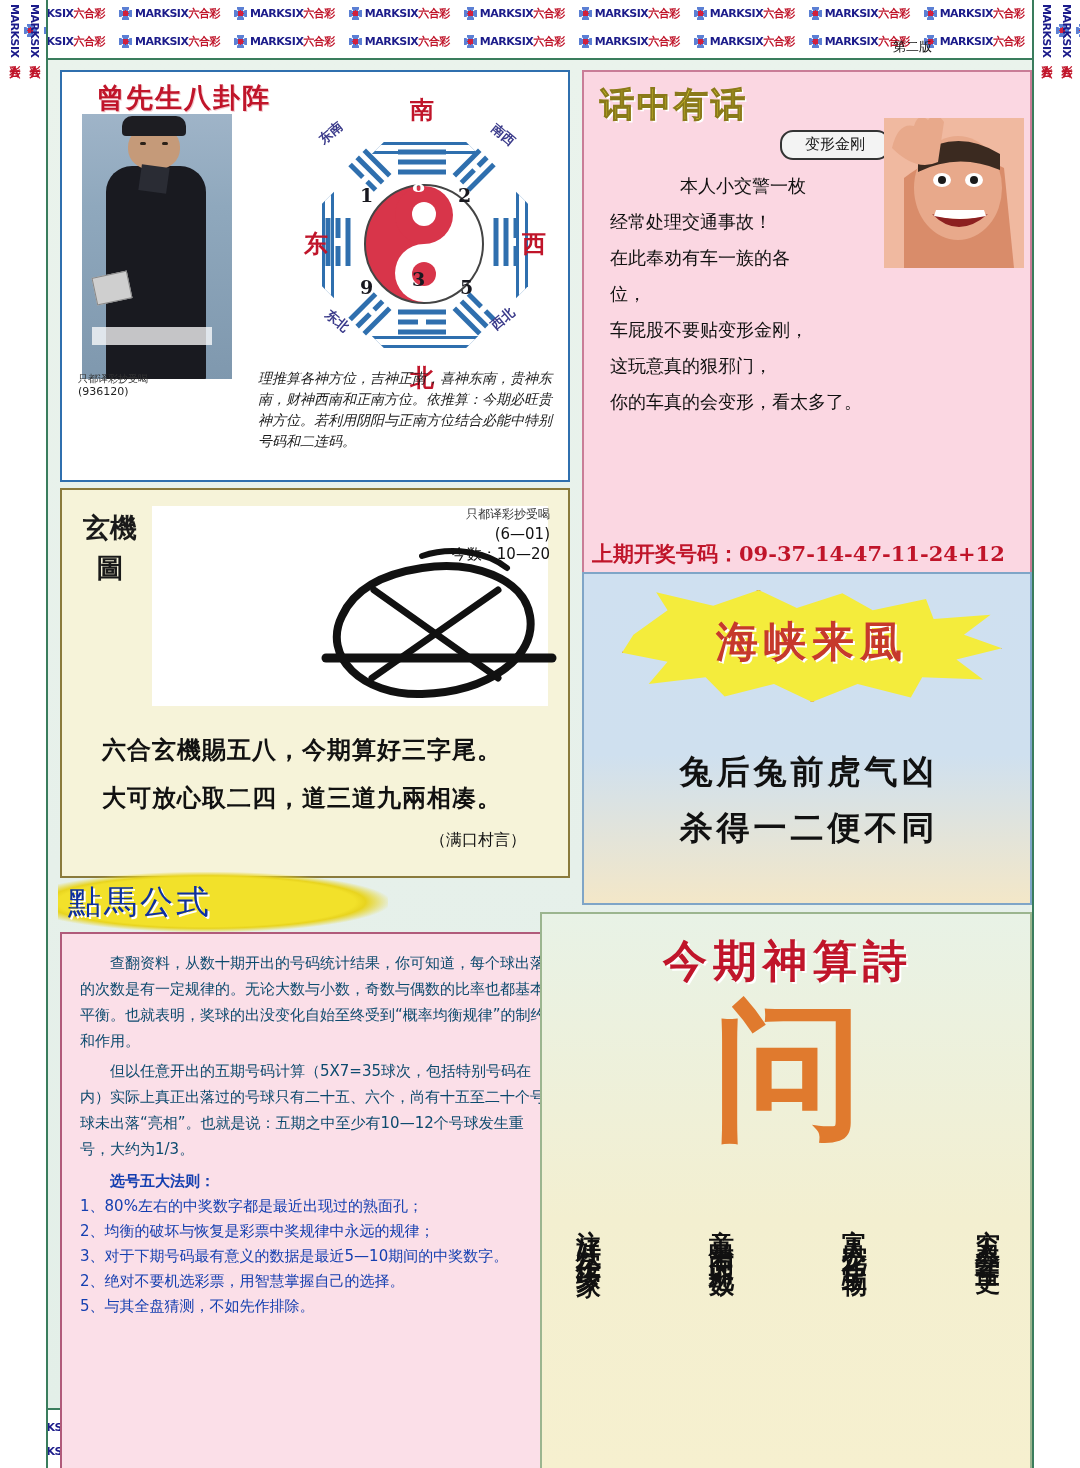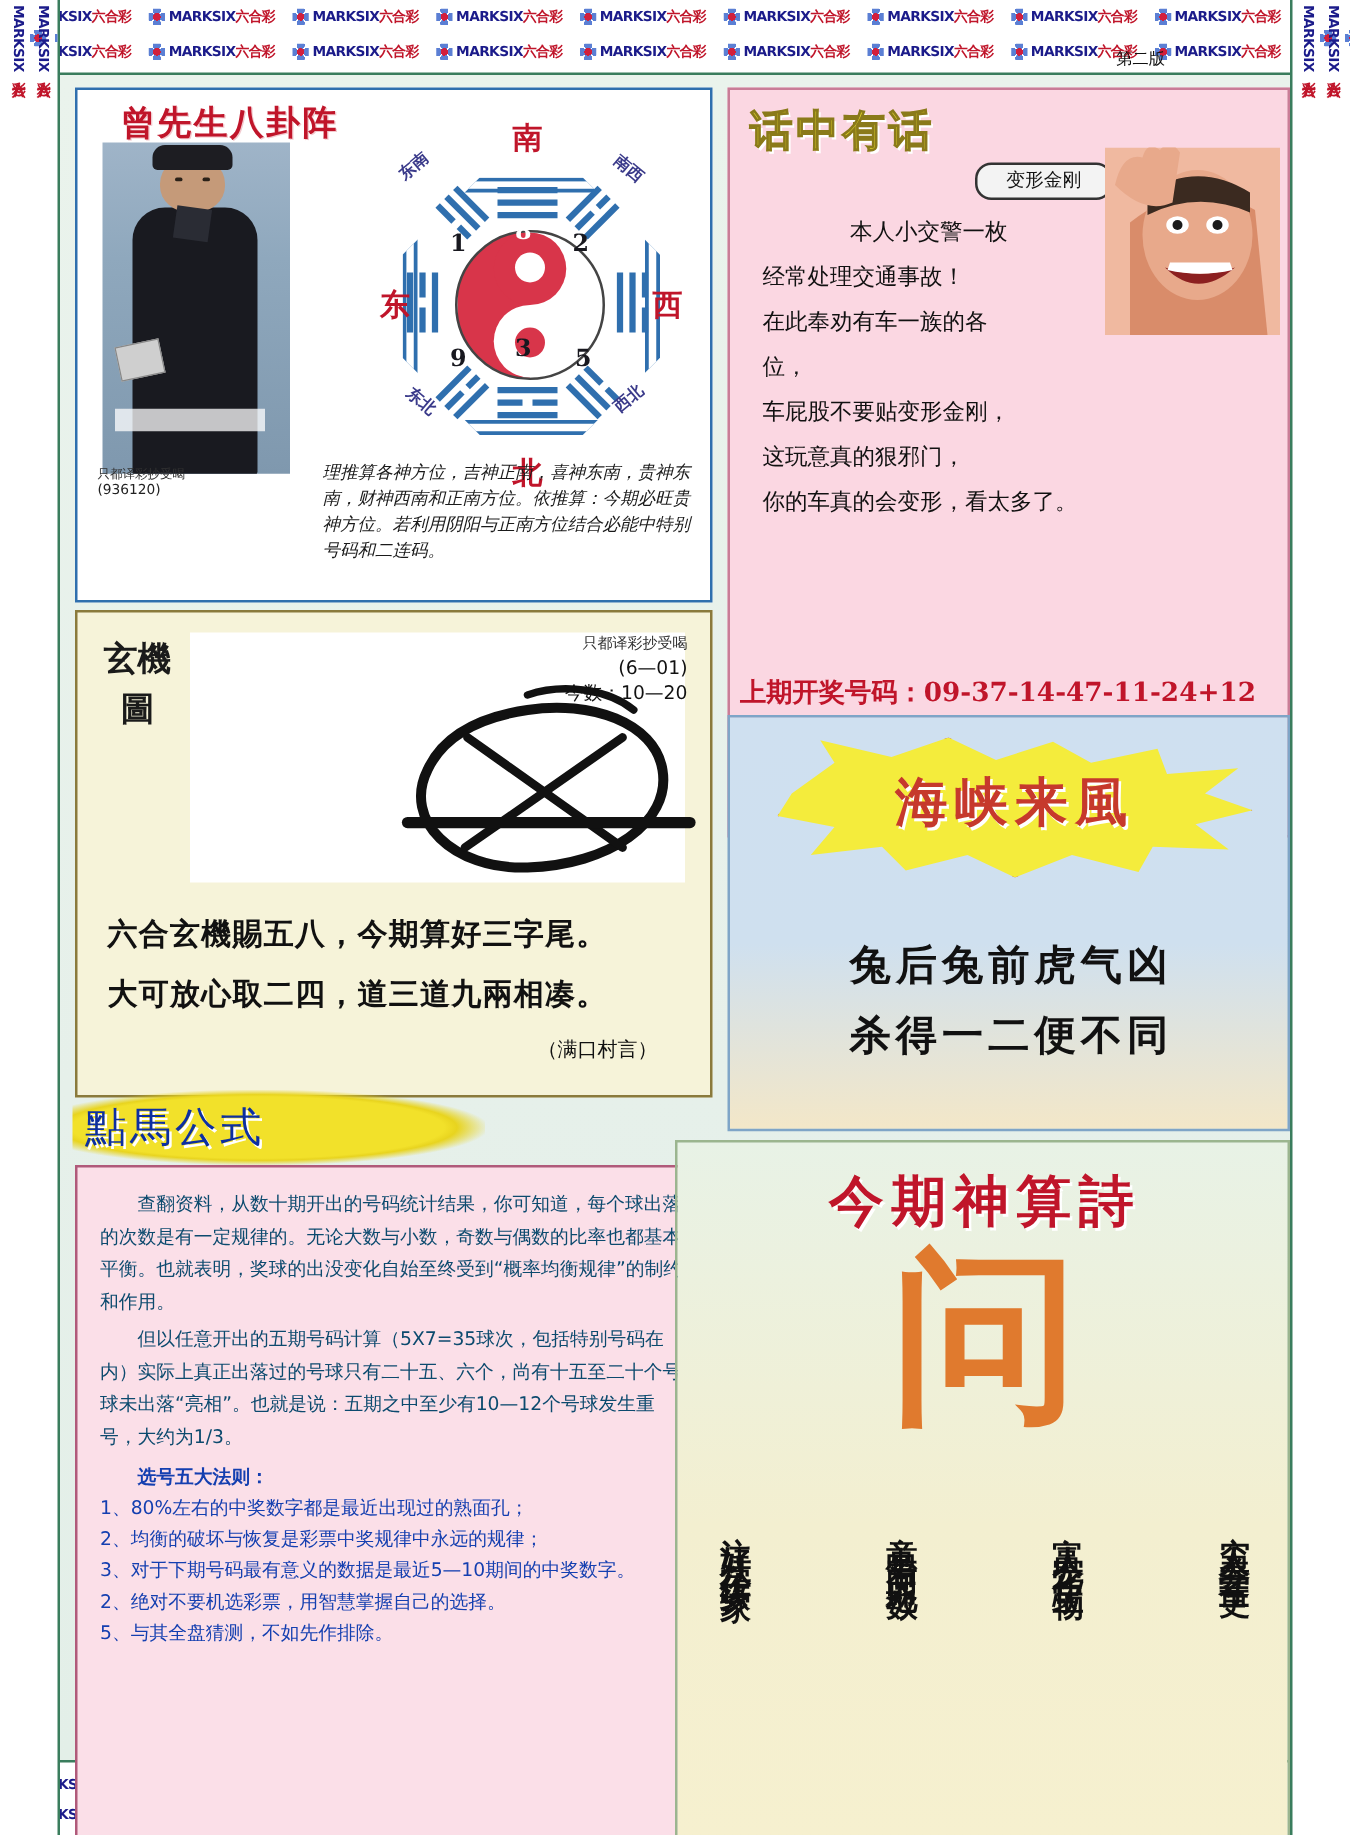--- a/index.html
+++ b/index.html
@@ -177,22 +177,22 @@
   .xuanji-meta{
     position:absolute;right:18px;top:14px;text-align:right;
     font-size:12px;color:#333;line-height:20px;
   }
   .xuanji-meta .big{font-size:15px;color:#111;}
   .xuanji-white{
     position:absolute;left:90px;top:16px;width:396px;height:200px;background:#ffffff;
   }
   .brush{position:absolute;left:150px;top:40px;width:280px;height:170px;}
   .xuanji-poem{
-    position:absolute;left:24px;top:236px;width:440px;
-    font-family:Liberation Mono, monospace;
+    position:absolute;left:40px;top:236px;width:440px;
+    font-family:Liberation Serif, serif;
     font-size:24px;font-weight:bold;color:#111;line-height:48px;letter-spacing:1px;
   }
   .xuanji-sign{
     position:absolute;right:42px;top:340px;
     font-family:"DejaVu Serif","Liberation Serif",serif;
     font-size:16px;color:#111;
   }
   
   .dianma-banner{
     position:absolute;left:10px;top:812px;width:330px;height:60px;

